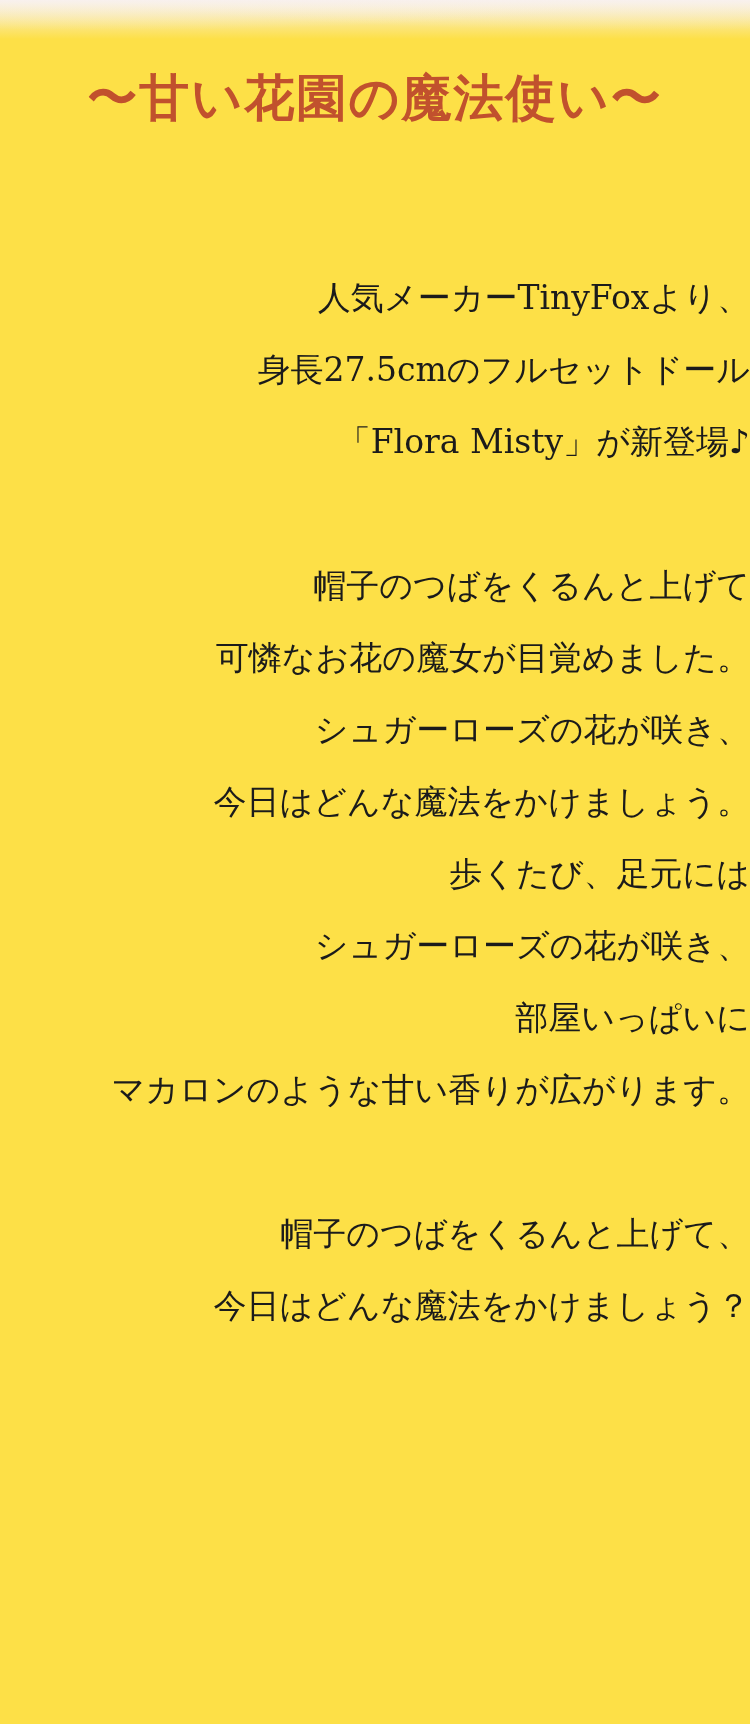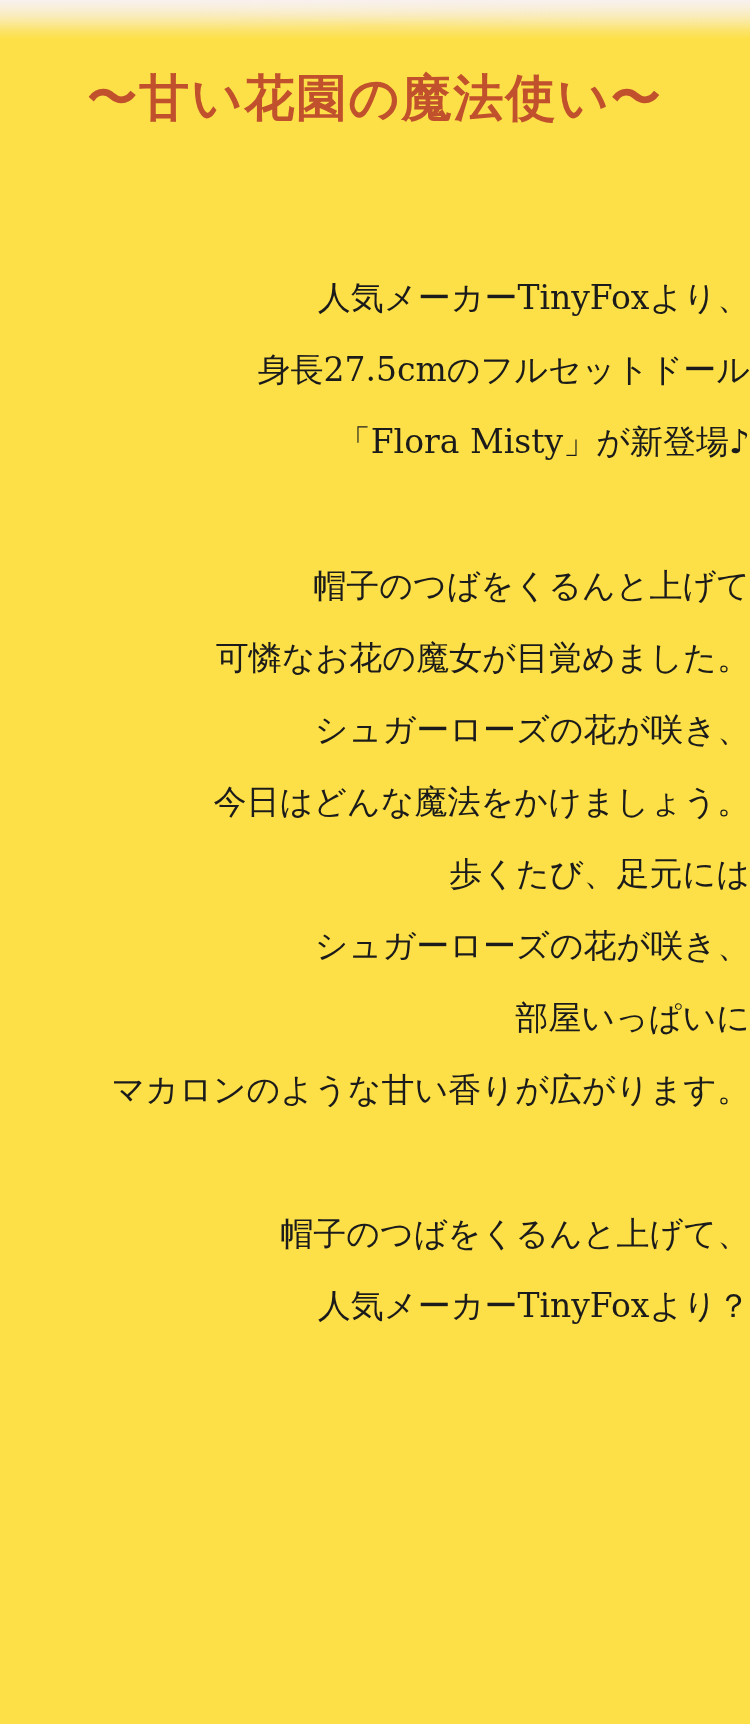--- a/index.html
+++ b/index.html
@@ -72,16 +72,16 @@
         <span class="line">可憐なお花の魔女が目覚めました。</span>
         <span class="line">シュガーローズの花が咲き、</span>
         <span class="line">今日はどんな魔法をかけましょう。</span>
         <span class="line">歩くたび、足元には</span>
         <span class="line">シュガーローズの花が咲き、</span>
         <span class="line">部屋いっぱいに</span>
         <span class="line">マカロンのような甘い香りが広がります。</span>
       </p>
       <p class="para">
         <span class="line">帽子のつばをくるんと上げて、</span>
-        <span class="line">人気メーカーTinyFoxより？</span>
+        <span class="line">今日はどんな魔法をかけましょう？</span>
       </p>
     </div>
 </div>
 
 </body></html>

